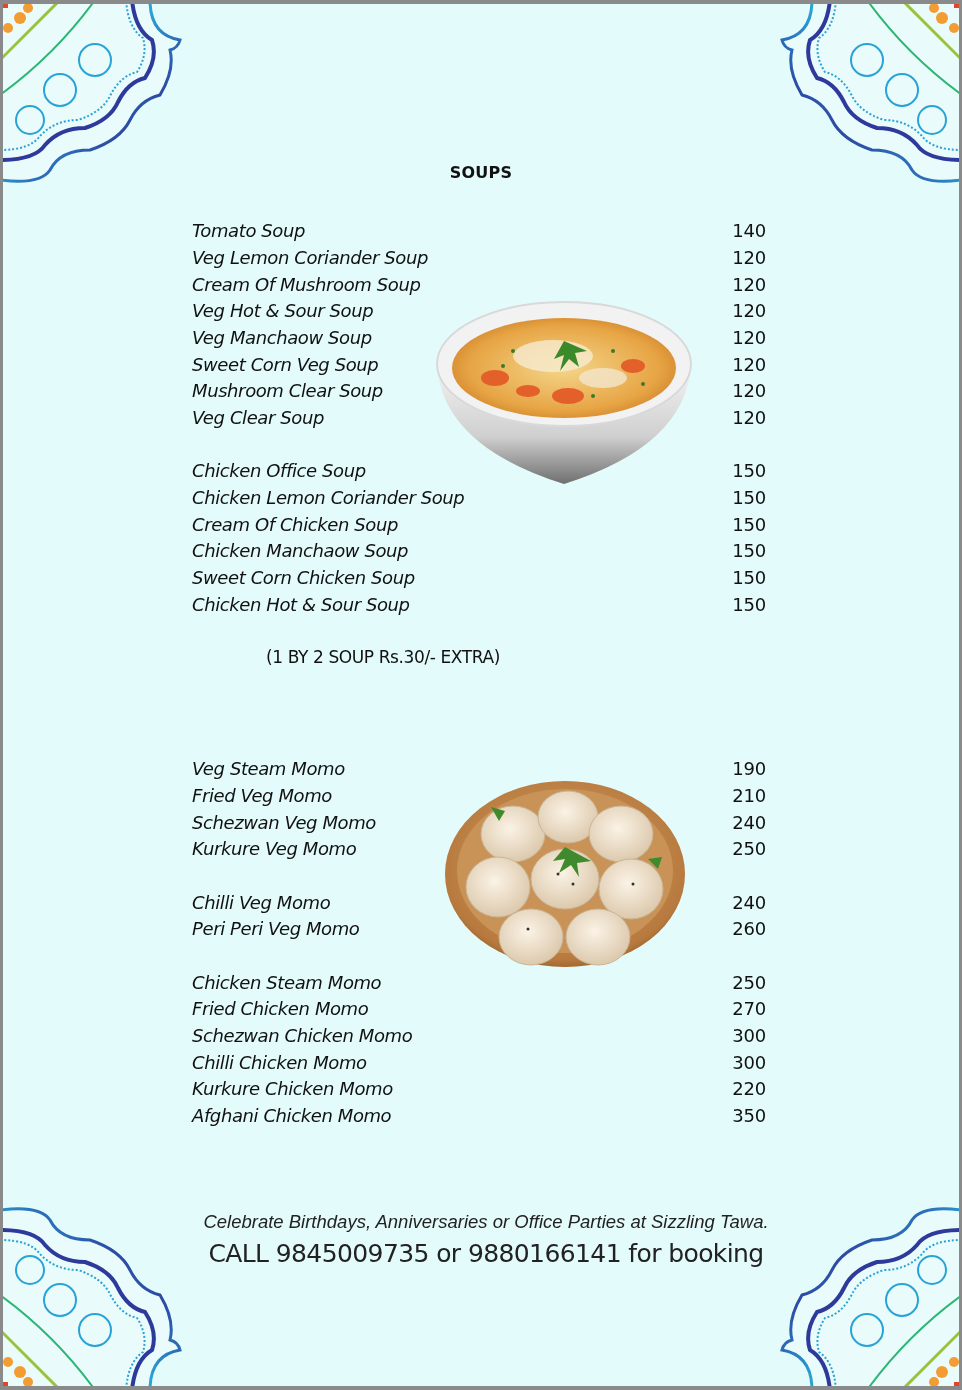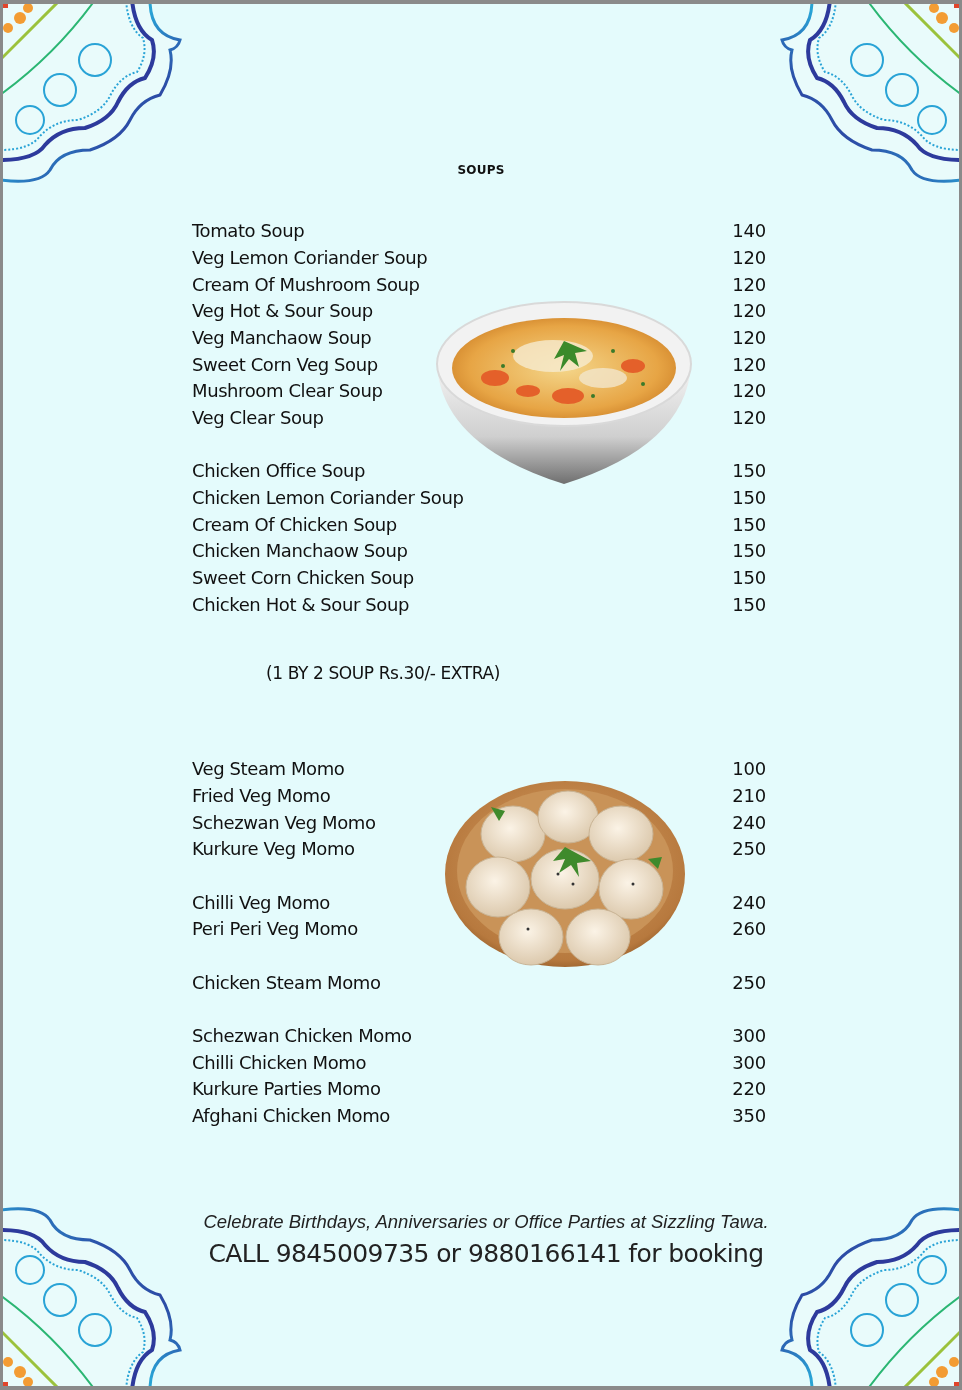--- a/index.html
+++ b/index.html
@@ -14,36 +14,35 @@
       overflow: hidden;
     }
     .corner { position: absolute; width: 185px; height: 185px; }
     .corner.tl { left: -3px; top: -4px; }
     .corner.tr { right: -3px; top: -4px; transform: scaleX(-1); }
     .corner.bl { left: -3px; bottom: -4px; transform: scaleY(-1); }
     .corner.br { right: -3px; bottom: -4px; transform: scale(-1,-1); }
 
     .heading {
       position: absolute; left: 0; width: 956px; text-align: center;
-      font-weight: bold; font-size: 12px; color: #111;
+      font-weight: bold; font-size: 16px; color: #111;
       font-family: "DejaVu Sans", sans-serif; letter-spacing: 0.2px;
     }
     .row {
       position: absolute; left: 189px; width: 574px; height: 26px;
       display: flex; justify-content: space-between; align-items: center;
       font-size: 18px; color: #111;
       font-family: "DejaVu Sans", sans-serif;
     }
-    .row .name { letter-spacing: -0.4px; }
+    .row .name { letter-spacing: -0.4px; font-style: italic; }
     .row .price { letter-spacing: -0.2px; }
     .note {
       position: absolute; left: 0; width: 760px; text-align: center;
       font-size: 17px; color: #111; font-family: "DejaVu Sans", sans-serif;
       letter-spacing: -0.4px;
-      margin-top: 16px;
     }
     .tagline {
       position: absolute; left: 0; width: 966px; top: 1207px; text-align: center;
       font-style: italic; font-size: 18.5px; color: #222;
       font-family: "Liberation Sans", sans-serif;
     }
     .call {
       position: absolute; left: 0; width: 966px; top: 1235px; text-align: center;
       font-size: 25px; color: #222; font-family: "DejaVu Sans", sans-serif;
       letter-spacing: -0.6px;
@@ -241,21 +240,21 @@
     <path d="M48,28 l8,14 l6,-10 z" fill="#3f8a2c"></path>
     <path d="M205,80 l10,10 l4,-12 z" fill="#3f8a2c"></path>
     <circle cx="115" cy="95" r="1.5" fill="#333"></circle>
     <circle cx="130" cy="105" r="1.5" fill="#333"></circle>
     <circle cx="190" cy="105" r="1.5" fill="#333"></circle>
     <circle cx="85" cy="150" r="1.5" fill="#333"></circle>
   </svg>
 
   <div class="row" style="top:751px">
     <span class="name">Veg Steam Momo</span>
-    <span class="price">100</span>
+    <span class="price">190</span>
   </div>
   <div class="row" style="top:778px">
     <span class="name">Fried Veg Momo</span>
     <span class="price">210</span>
   </div>
   <div class="row" style="top:805px">
     <span class="name">Schezwan Veg Momo</span>
     <span class="price">240</span>
   </div>
   <div class="row" style="top:831px">
@@ -268,30 +267,34 @@
   </div>
   <div class="row" style="top:911px">
     <span class="name">Peri Peri Veg Momo</span>
     <span class="price">260</span>
   </div>
 
   <div class="row" style="top:965px">
     <span class="name">Chicken Steam Momo</span>
     <span class="price">250</span>
   </div>
+  <div class="row" style="top:991px">
+    <span class="name">Fried Chicken Momo</span>
+    <span class="price">270</span>
+  </div>
   <div class="row" style="top:1018px">
     <span class="name">Schezwan Chicken Momo</span>
     <span class="price">300</span>
   </div>
   <div class="row" style="top:1045px">
     <span class="name">Chilli Chicken Momo</span>
     <span class="price">300</span>
   </div>
   <div class="row" style="top:1071px">
-    <span class="name">Kurkure Parties Momo</span>
+    <span class="name">Kurkure Chicken Momo</span>
     <span class="price">220</span>
   </div>
   <div class="row" style="top:1098px">
     <span class="name">Afghani Chicken Momo</span>
     <span class="price">350</span>
   </div>
 
   <div class="tagline">Celebrate Birthdays, Anniversaries  or Office Parties at Sizzling Tawa.</div>
   <div class="call">CALL 9845009735 or 9880166141  for booking</div>
 </div>

